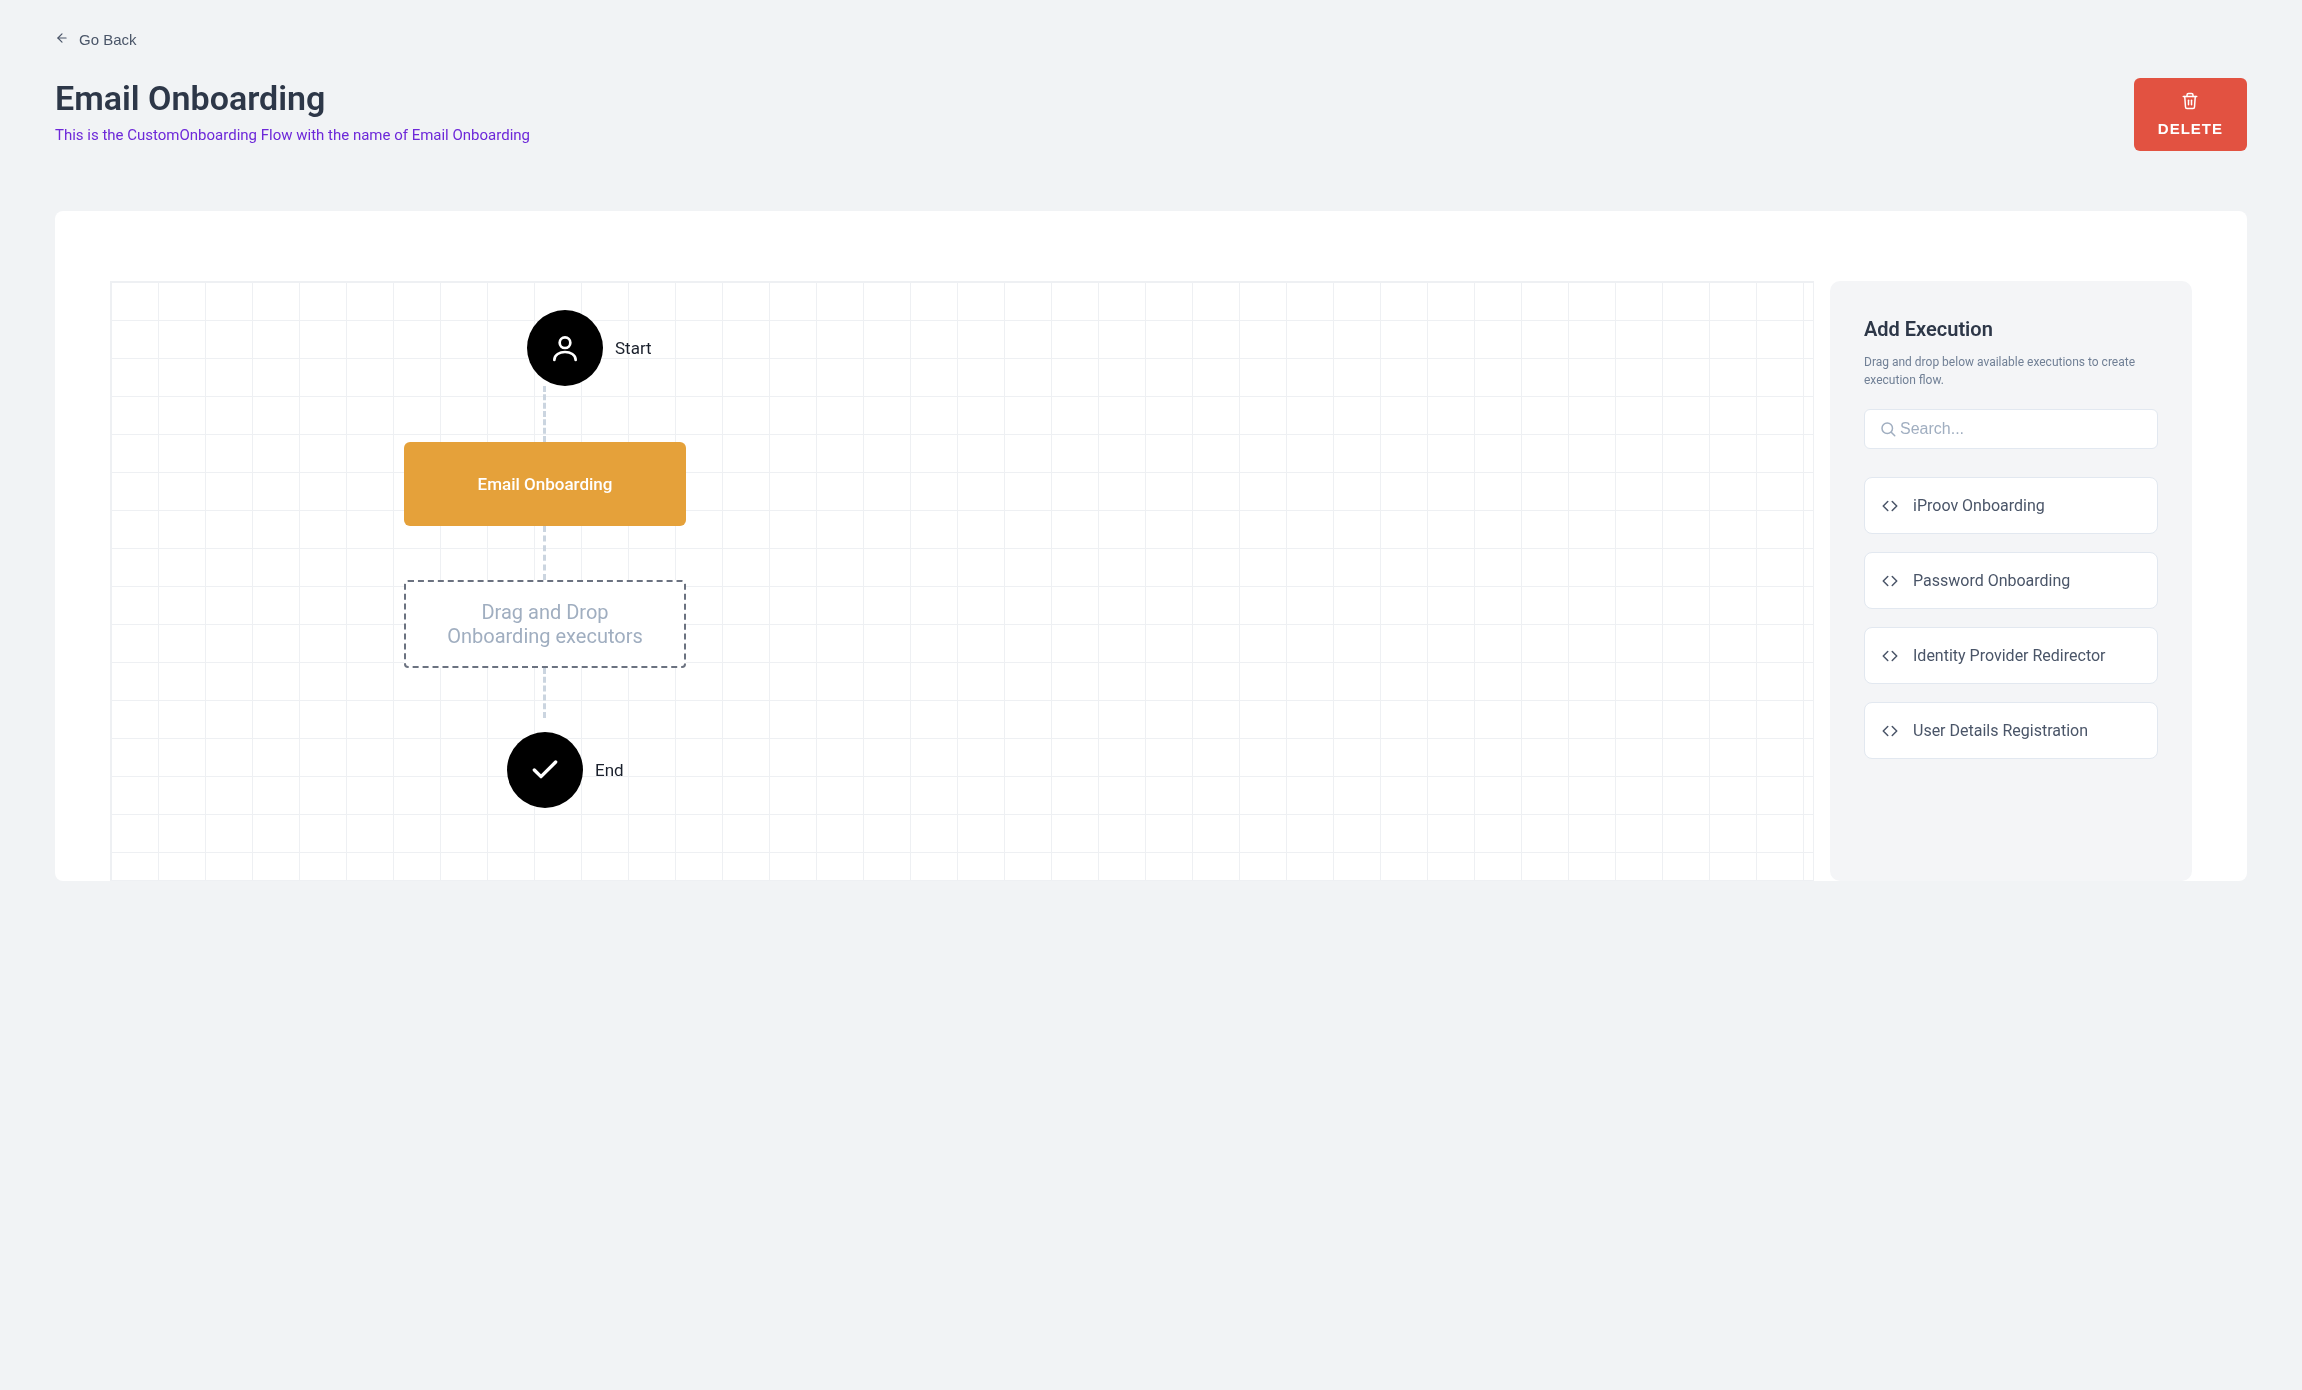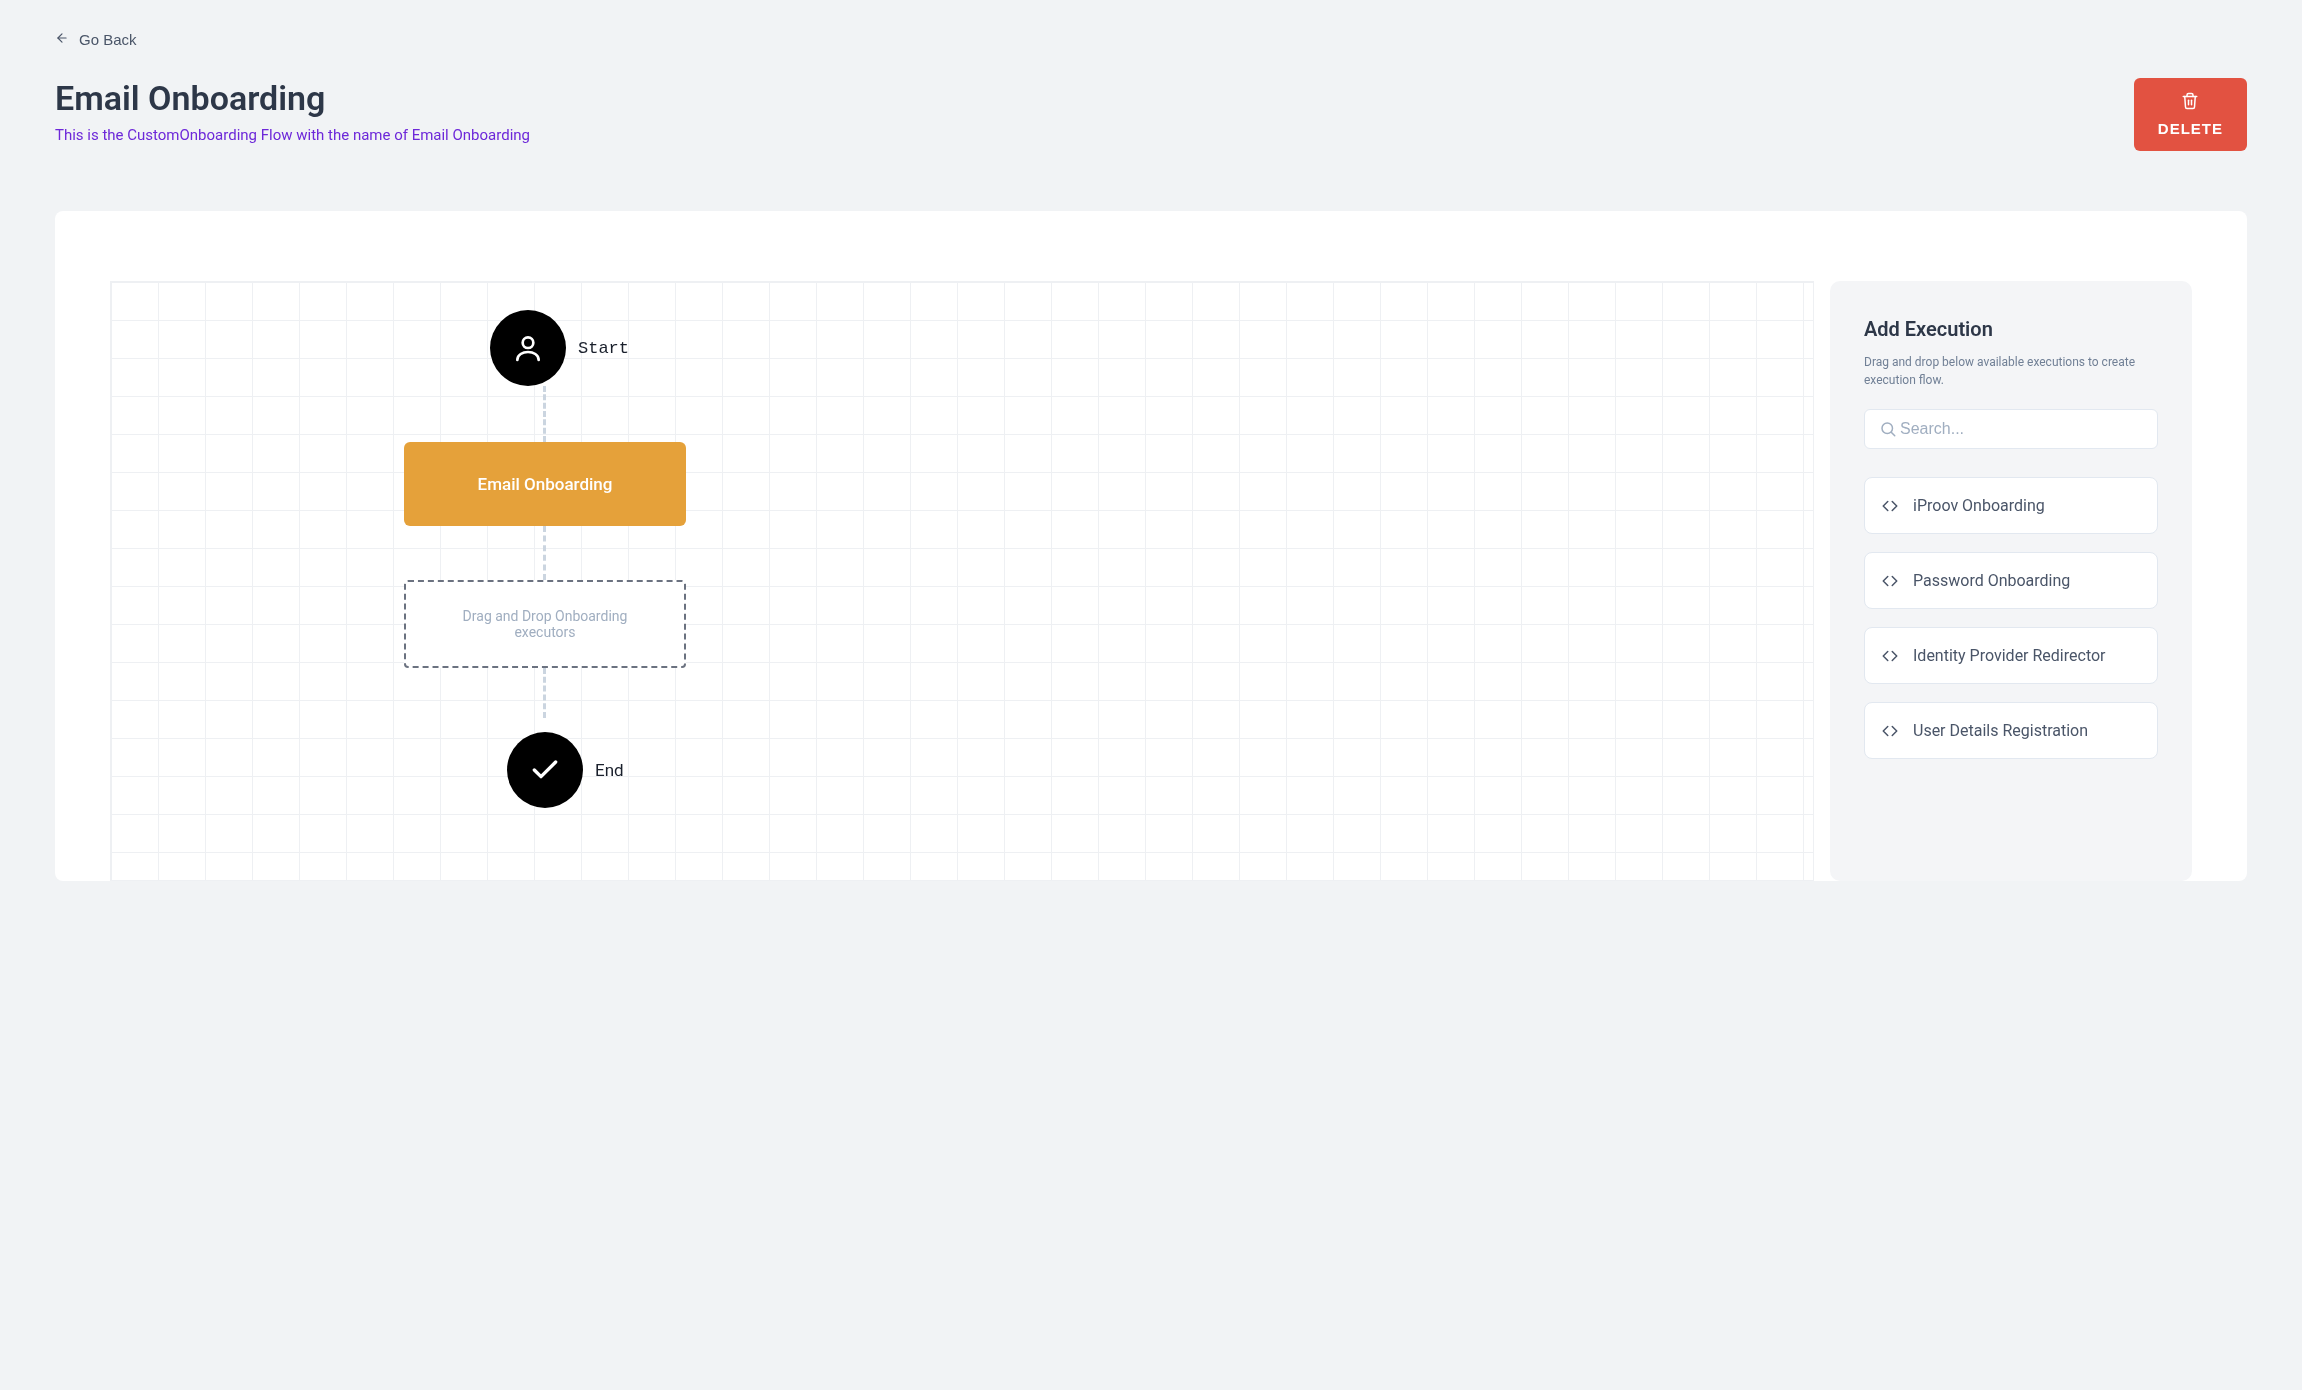--- a/index.html
+++ b/index.html
@@ -112,21 +112,21 @@
     position: absolute;
     width: 282px;
     height: 88px;
     border: 2px dashed #6b7280;
     border-radius: 4px;
     display: flex;
     align-items: center;
     justify-content: center;
     text-align: center;
     color: #a0aec0;
-    font-size: 14px;
+    font-size: 20px;
     padding: 10px 40px;
     background: #fff;
   }
   .connector {
     position: absolute;
     width: 0;
     border-left: 3px dashed #cbd5e0;
   }
   .sidebar {
     width: 362px;
@@ -215,21 +215,21 @@
   <div class="card">
 
     <div class="canvas">
 
       <div class="connector" style="left: 432px; top: 104px; height: 56px;"></div>
 
       <div class="connector" style="left: 432px; top: 244px; height: 54px;"></div>
 
       <div class="connector" style="left: 432px; top: 386px; height: 50px;"></div>
 
-      <div class="node-row" style="left: 379px; top: 28px; font-family: Liberation Mono, monospace;">
+      <div class="node-row" style="left: 416px; top: 28px;">
         <div class="circle-node">
           <svg viewBox="0 0 24 24" fill="none" stroke="currentColor" stroke-width="2" stroke-linecap="round" stroke-linejoin="round">
               <circle cx="12" cy="8" r="4"></circle>
               <path d="M4 21c0-4 4-6 8-6s8 2 8 6"></path>
             </svg>
         </div>
         <span class="node-label">Start</span>
       </div>
 
       <div class="flow-box" style="left: 293px; top: 160px;">

